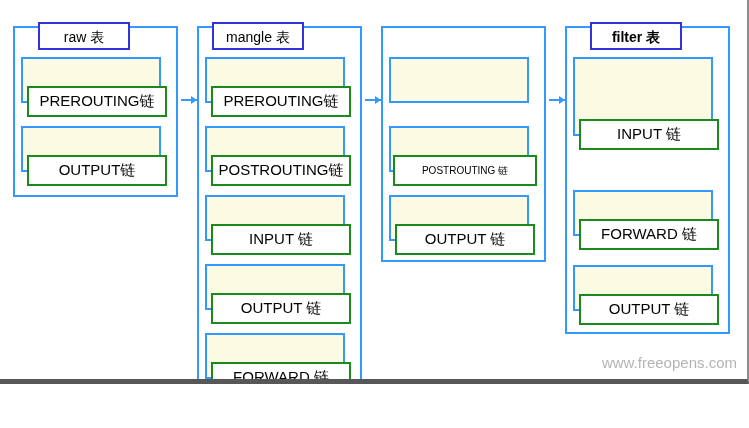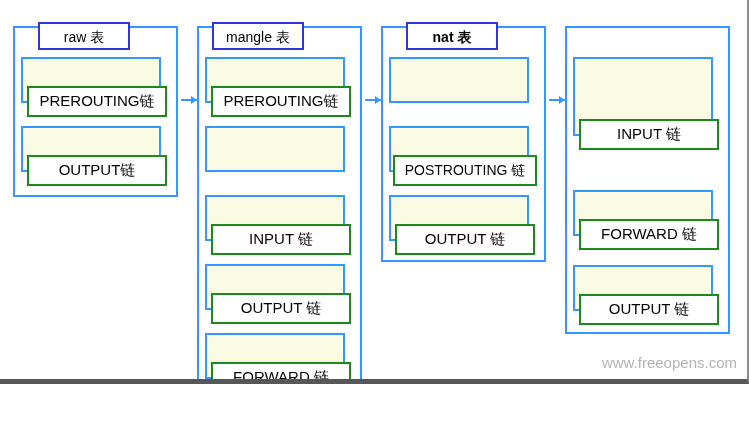--- a/index.html
+++ b/index.html
@@ -130,54 +130,55 @@
 
   <div class="table-box" style="left:197px; top:26px; width:165px; height:374px;"></div>
   <div class="table-title" style="left:212px; top:22px; width:92px;">mangle 表</div>
 
   <div class="rulebox" style="left:205px; top:57px; width:140px; height:46px;"></div>
   <div class="dots" style="left:217px; top:68px;">……</div>
   <div class="chainbox" style="left:211px; top:86px; width:140px; height:31px;">PREROUTING链</div>
 
   <div class="rulebox" style="left:205px; top:126px; width:140px; height:46px;"></div>
   <div class="dots" style="left:217px; top:137px;">……</div>
+  <div class="chainbox" style="left:211px; top:155px; width:140px; height:31px;">POSTROUTING链</div>
 
   <div class="rulebox" style="left:205px; top:195px; width:140px; height:46px;"></div>
   <div class="dots" style="left:217px; top:206px;">……</div>
   <div class="chainbox" style="left:211px; top:224px; width:140px; height:31px;">INPUT 链</div>
 
   <div class="rulebox" style="left:205px; top:264px; width:140px; height:46px;"></div>
   <div class="dots" style="left:217px; top:275px;">……</div>
   <div class="chainbox" style="left:211px; top:293px; width:140px; height:31px;">OUTPUT 链</div>
 
   <div class="rulebox" style="left:205px; top:333px; width:140px; height:46px;"></div>
   <div class="dots" style="left:217px; top:344px;">……</div>
   <div class="chainbox" style="left:211px; top:362px; width:140px; height:31px;">FORWARD 链</div>
 
   <div class="arrow-line" style="left:365px; top:99px; width:17px;"></div>
   <div class="arrow-head" style="left:375px; top:96px;"></div>
 
   <div class="table-box" style="left:381px; top:26px; width:165px; height:236px;"></div>
-  <div class="table-title bold" style="left:406px; top:22px; width:92px;">nat 表</div>
 
   <div class="rulebox" style="left:389px; top:57px; width:140px; height:46px;"></div>
   <div class="dots" style="left:401px; top:68px;">……</div>
 
   <div class="rulebox" style="left:389px; top:126px; width:140px; height:46px;"></div>
   <div class="dots" style="left:401px; top:137px;">……</div>
-  <div class="chainbox" style="left:393px; top:155px; width:144px; height:31px; font-size:14px;">POSTROUTING 链</div>
+  <div class="chainbox" style="left:393px; top:155px; width:144px; height:31px; font-size:10px;">POSTROUTING 链</div>
 
   <div class="rulebox" style="left:389px; top:195px; width:140px; height:46px;"></div>
   <div class="dots" style="left:401px; top:206px;">……</div>
   <div class="chainbox" style="left:395px; top:224px; width:140px; height:31px;">OUTPUT 链</div>
 
   <div class="arrow-line" style="left:549px; top:99px; width:17px;"></div>
   <div class="arrow-head" style="left:559px; top:96px;"></div>
 
   <div class="table-box" style="left:565px; top:26px; width:165px; height:308px;"></div>
+  <div class="table-title bold" style="left:590px; top:22px; width:92px;">filter 表</div>
 
   <div class="rulebox" style="left:573px; top:57px; width:140px; height:79px;"></div>
   <div class="rules-text" style="left:585px; top:62px;">第1条规则</div>
   <div class="rules-text" style="left:585px; top:79px;">第2条规则</div>
   <div class="rules-text" style="left:585px; top:96px;">第3条规则</div>
   <div class="dots" style="left:585px; top:117px;">……</div>
   <div class="chainbox" style="left:579px; top:119px; width:140px; height:31px;">INPUT 链</div>
 
   <div class="rulebox" style="left:573px; top:190px; width:140px; height:46px;"></div>
   <div class="dots" style="left:585px; top:201px;">……</div>

